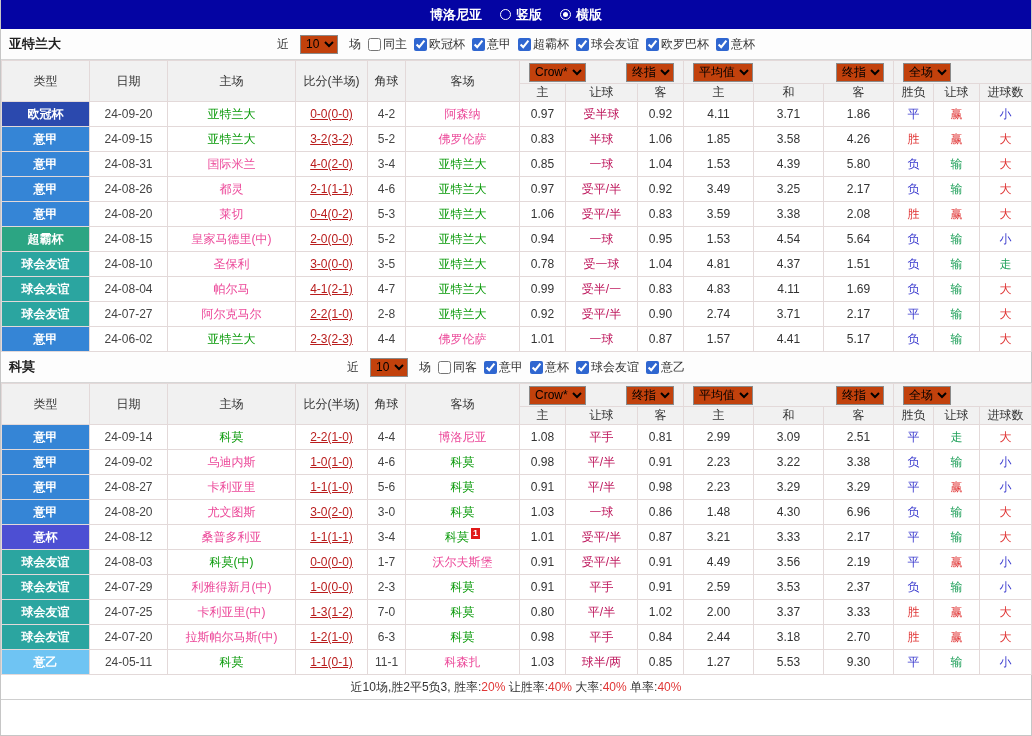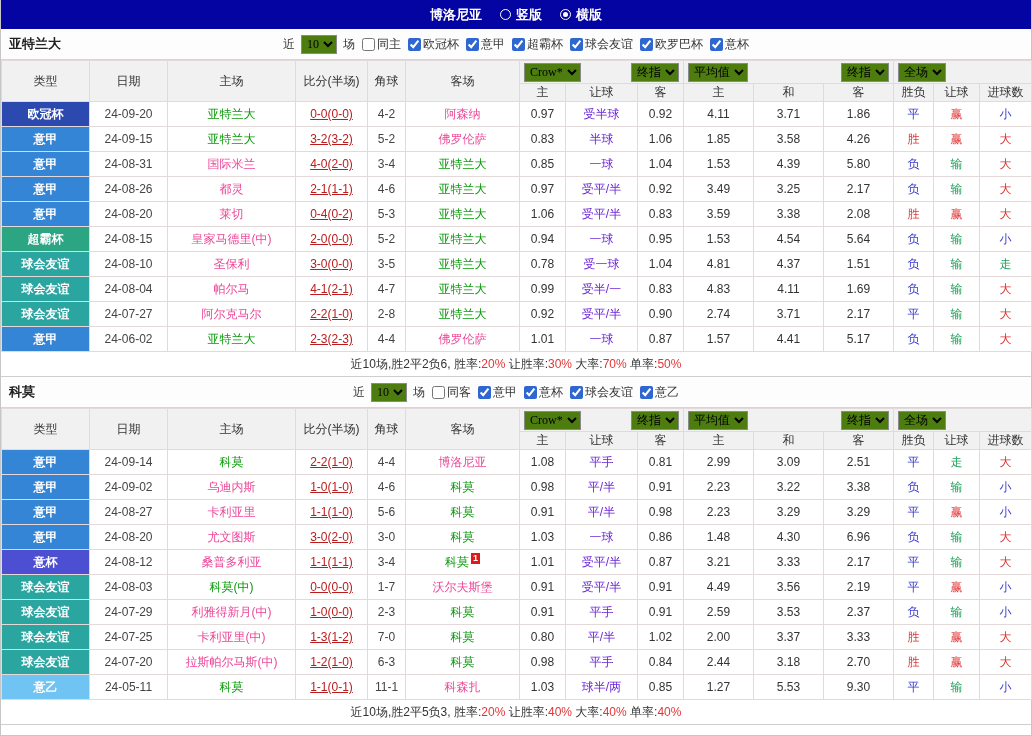--- a/index.html
+++ b/index.html
@@ -32,41 +32,41 @@
     padding:0 8px; background:#fdfdfd; border-bottom:1px solid #d6d6d6;
   }
   .team-name { font-weight:bold; font-size:13px; color:#222; }
   .filters {
     position:absolute; left:50%; transform:translateX(-50%);
     display:flex; align-items:center; gap:2px; white-space:nowrap; color:#333;
   }
   .chk { display:inline-flex; align-items:center; gap:1px; cursor:pointer; }
   input[type=checkbox] { width:13px; height:13px; margin:0 1px 0 5px; accent-color:#2f66d0; }
   select {
-    font-family:Liberation Serif, serif; font-size:12px; height:19px;
-    border:1px solid #8a8a8a; background:#4d7c0f; padding:0 1px; margin:0 4px;
+    font-family:Liberation Sans, sans-serif; font-size:12px; height:19px;
+    border:1px solid #8a8a8a; background:#c2410c; padding:0 1px; margin:0 9px;
   }
 
   
   table.grid { border-collapse:collapse; table-layout:fixed; width:1030px; }
   .grid th, .grid td {
     border:1px solid #e3d9d9; text-align:center; padding:0;
     overflow:hidden; white-space:nowrap; font-size:12px;
   }
   .grid thead th { background:#f1f1f1; font-weight:normal; color:#333; }
   .grid thead tr:first-child th { height:23px; }
   .grid thead tr:last-child th { height:17px; }
   .grid tbody td { height:25px; background:#fff; }
   .selwrap { display:flex; justify-content:space-between; align-items:center; gap:3px; }
 
   td.lg { color:#fff; font-weight:bold; }
   td.dt { color:#444; }
   td.cn { color:#444; }
   td.odd { color:#333; }
-  td.hd  { color:#6d28d9;margin-top:20px; }
+  td.hd  { color:#be185d;margin-top:20px; }
   span.team { color:#ec4899; cursor:pointer; }
   span.team.focus { color:#0a9a0a; }
   span.score { color:#b91c1c; cursor:pointer;text-decoration:underline; }
   .card {
     display:inline-block; background:#e01818; color:#fff; font-size:9px;
     line-height:11px; min-width:9px; padding:0 1px; margin-left:2px;
     vertical-align:super; font-weight:bold;
   }
   td.res { font-weight:normal; }
   .c-r { color:#e03636; }
@@ -356,21 +356,20 @@
               <td class="odd">0.87</td>
               <td class="odd">1.57</td>
               <td class="odd">4.41</td>
               <td class="odd">5.17</td>
               <td class="res c-b">负</td>
               <td class="res c-g">输</td>
               <td class="res c-r">大</td>
             </tr>
           </tbody>
         </table>
-        <div class="summary"><span>近10场,胜2平2负6, 胜率:</span><span class="red">20%</span><span> 让胜率:</span><span class="red">30%</span><span> 大率:</span><span class="red">70%</span><span> 单率:</span><span class="red">50%</span></div>
       </div>
       <div class="section">
         <div class="section-head">
           <span class="team-name">科莫</span>
           <div class="filters">
             <span>近</span>
             <select class="hdr-select"><option>10</option></select>
             <span>场</span>
             <label class="chk">
               <input type="checkbox" style="">

